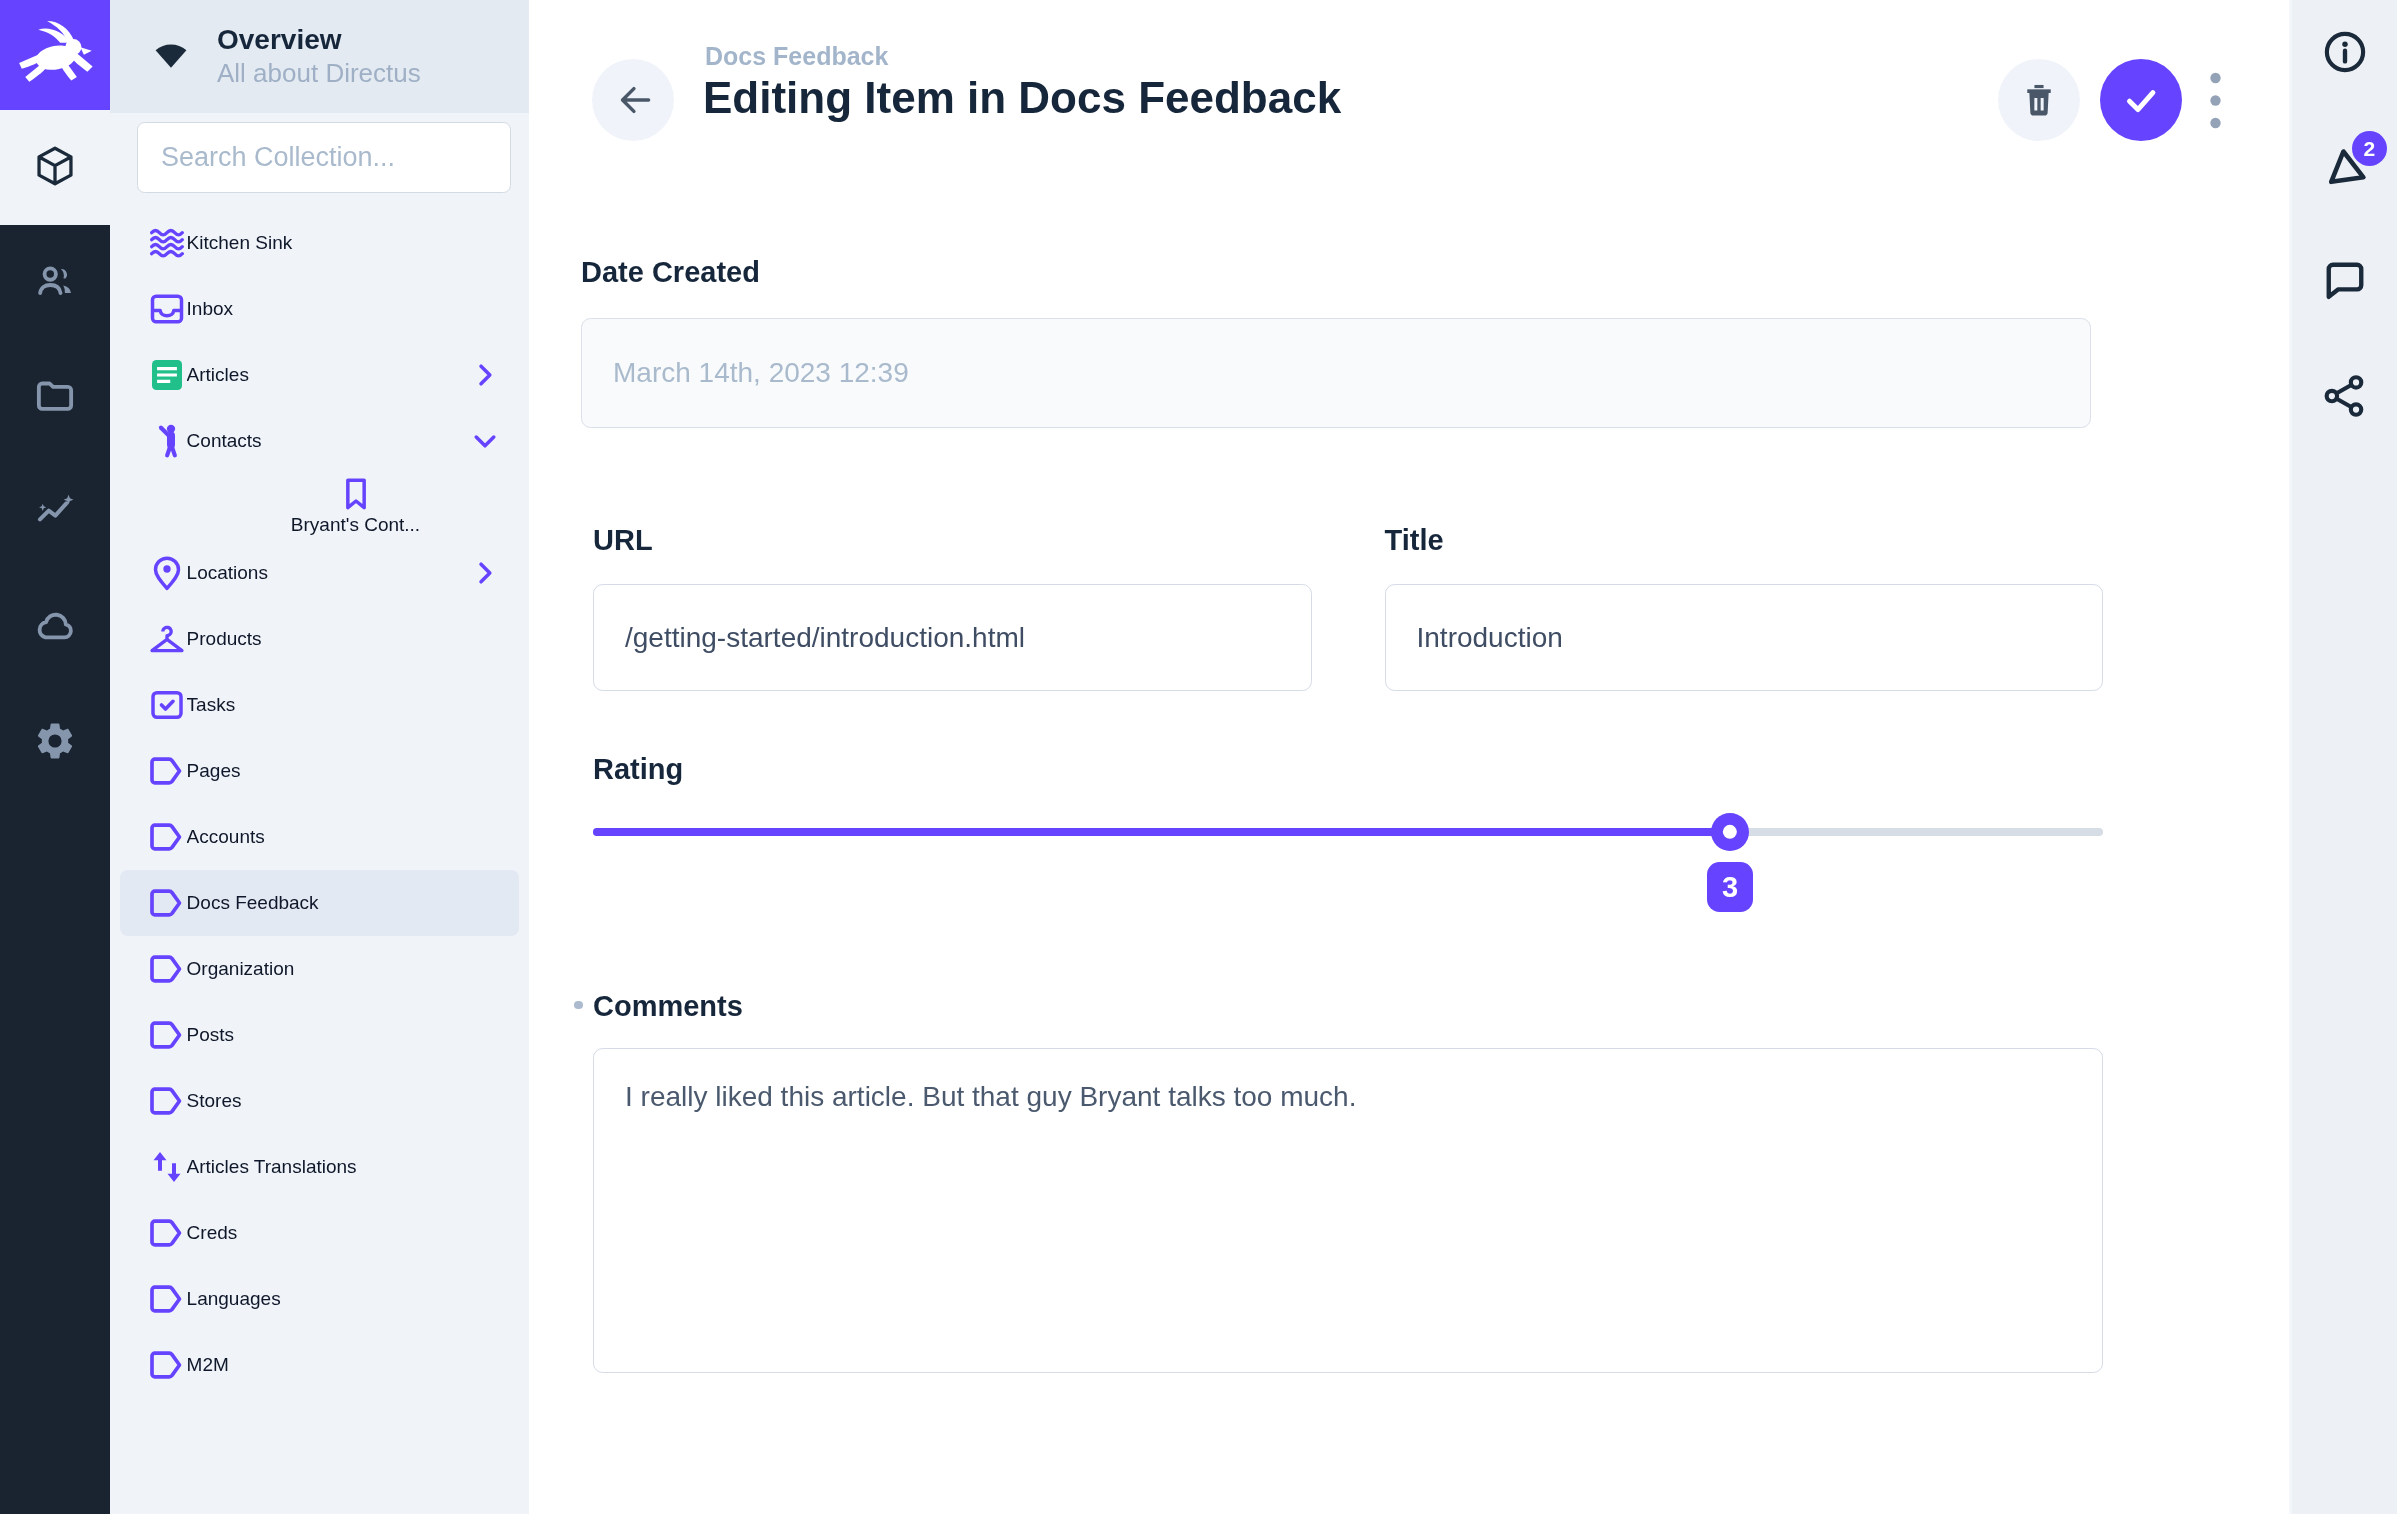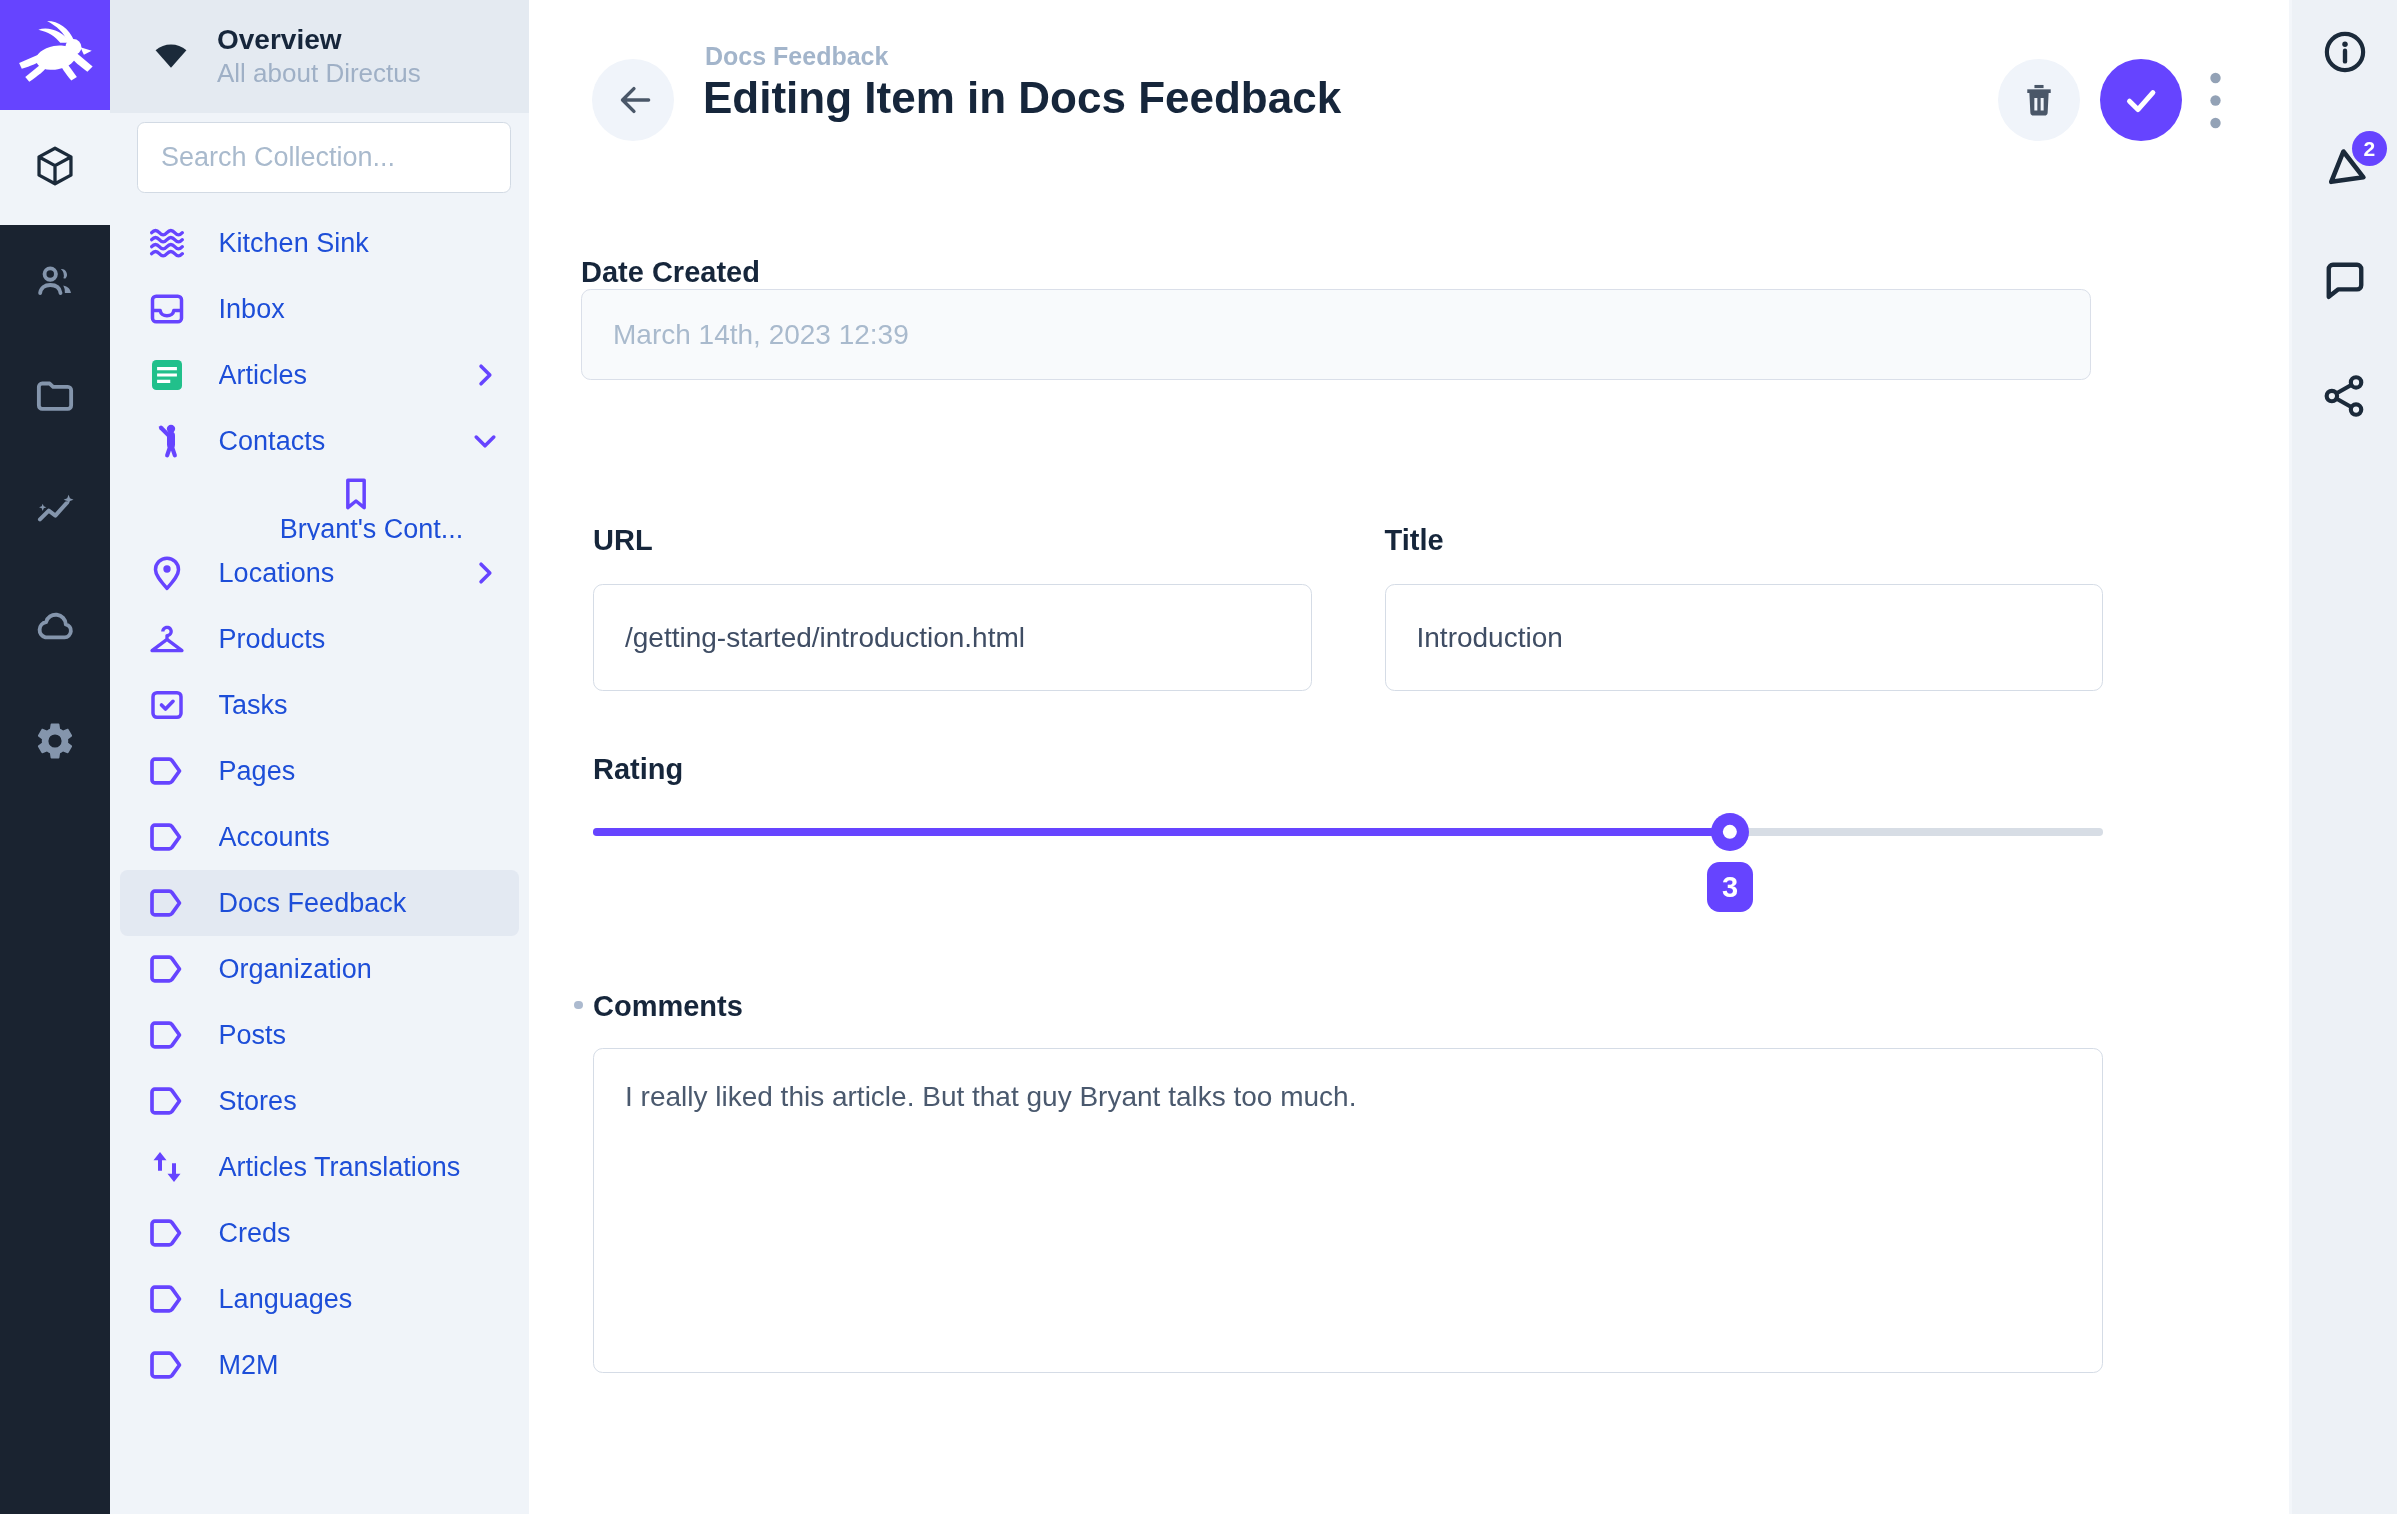--- a/index.html
+++ b/index.html
@@ -26,42 +26,42 @@
   .nav-header-text { margin-left: 21px; line-height: 1.15; }
   .nav-title { font-size: 28px; font-weight: bold; color: #16263B; }
   .nav-subtitle { font-size: 26px; color: #9FB0C6; margin-top: 2.9px; }
   .search { margin: 9px 18px 17px 27px; height: 71px; background: #fff; border: 1.9px solid #D2DAE4; border-radius: 7.6px; display: flex; align-items: center; }
   .search input { border: 0; outline: 0; width: 100%; padding: 0 23px; font-size: 27px; color: #3F4D64; background: transparent; font-family: inherit; }
   .search input::placeholder { color: #A9BACD; }
   .nav-list { flex: 1; overflow: hidden; }
   .nav-item { height: 66px; display: flex; align-items: center; margin: 0 9.6px; padding: 0 17px 0 27px; border-radius: 7.6px; cursor: pointer; }
   .nav-item .ic { flex: 0 0 40px; }
   .nav-item .ic svg { width: 40px; height: 40px; display: block; color: var(--purple); }
-  .nav-item .label { margin-left: 32px; font-size: 27px; color: #1d4ed8; white-space: nowrap; overflow: hidden; flex: 1; }
+  .nav-item .label { font-size: 19px; color: #0f172a; white-space: nowrap; overflow: hidden; flex: 1; }
   .nav-item .chev { margin-left: auto; color: var(--purple); }
   .nav-item .chev svg { width: 34px; height: 34px; display: block; }
   .nav-item.active { background: #E3E9F2; }
   .nav-item.indent { padding-left: 89px; flex-direction: column; }
 
   
   .main { flex: 1; background: #fff; position: relative; }
   .circle-btn { position: absolute; width: 82px; height: 82px; border-radius: 50%; display: flex; align-items: center; justify-content: center; cursor: pointer; }
   .back-btn { left: 63px; top: 59px; background: #F0F4FA; color: #4A5768; }
   .back-btn svg { width: 44px; height: 44px; }
   .crumb { position: absolute; left: 176px; top: 42px; font-size: 25px; font-weight: bold; color: #A3B5CB; }
   .page-title { position: absolute; left: 174px; top: 73px; font-size: 44px; font-weight: bold; color: #16263B; white-space: nowrap; }
   .trash-btn { left: 1469px; top: 59px; background: #F0F4FA; color: #4A5768; }
   .trash-btn svg { width: 42px; height: 42px; }
   .save-btn { left: 1571px; top: 59px; background: var(--purple); }
   .save-btn svg { width: 46px; height: 46px; }
   .kebab-btn { position: absolute; left: 1665px; top: 67px; width: 42px; height: 67px; color: #93A2B6; display: flex; align-items: center; justify-content: center; cursor: pointer; }
   .kebab-btn svg { width: 27px; height: 63px; }
 
   .field-label { font-size: 29px; font-weight: bold; color: #16263B; }
-  .input { height: 91px; width: 100%; border: 1.9px solid #D5DCE6; border-radius: 9.6px; font-size: 28px; padding: 0 31px; color: #3F4D64; background: #fff; font-family: inherit; outline: none; display: block; }
+  .input { margin-top: 29px; height: 110px; width: 100%; border: 1.9px solid #D5DCE6; border-radius: 9.6px; font-size: 28px; padding: 0 31px; color: #3F4D64; background: #fff; font-family: inherit; outline: none; display: block; }
   .input.muted { background: #F8FAFC; color: #A9BACD; border-color: #DADFE9; }
   .form-date { position: absolute; left: 52px; top: 256px; width: 1510px; }
   .form-row { position: absolute; left: 64px; top: 524px; width: 1510px; display: flex; gap: 73px; }
   .form-row .col { flex: 1; min-width: 0; }
   .form-row .input { height: 107px; margin-top: 27px; }
 
   .form-rating { position: absolute; left: 64px; top: 753px; width: 1510px; }
   .slider { position: relative; margin-top: 42px; height: 7.6px; border-radius: 3.8px; background: #D7DDE5; cursor: pointer; }
   .slider-fill { position: absolute; left: 0; top: 0; bottom: 0; border-radius: 3.8px; background: var(--purple); }
   .slider-knob { position: absolute; top: 50%; transform: translate(-50%,-50%); width: 38px; height: 38px; border-radius: 50%; background: var(--purple); }

